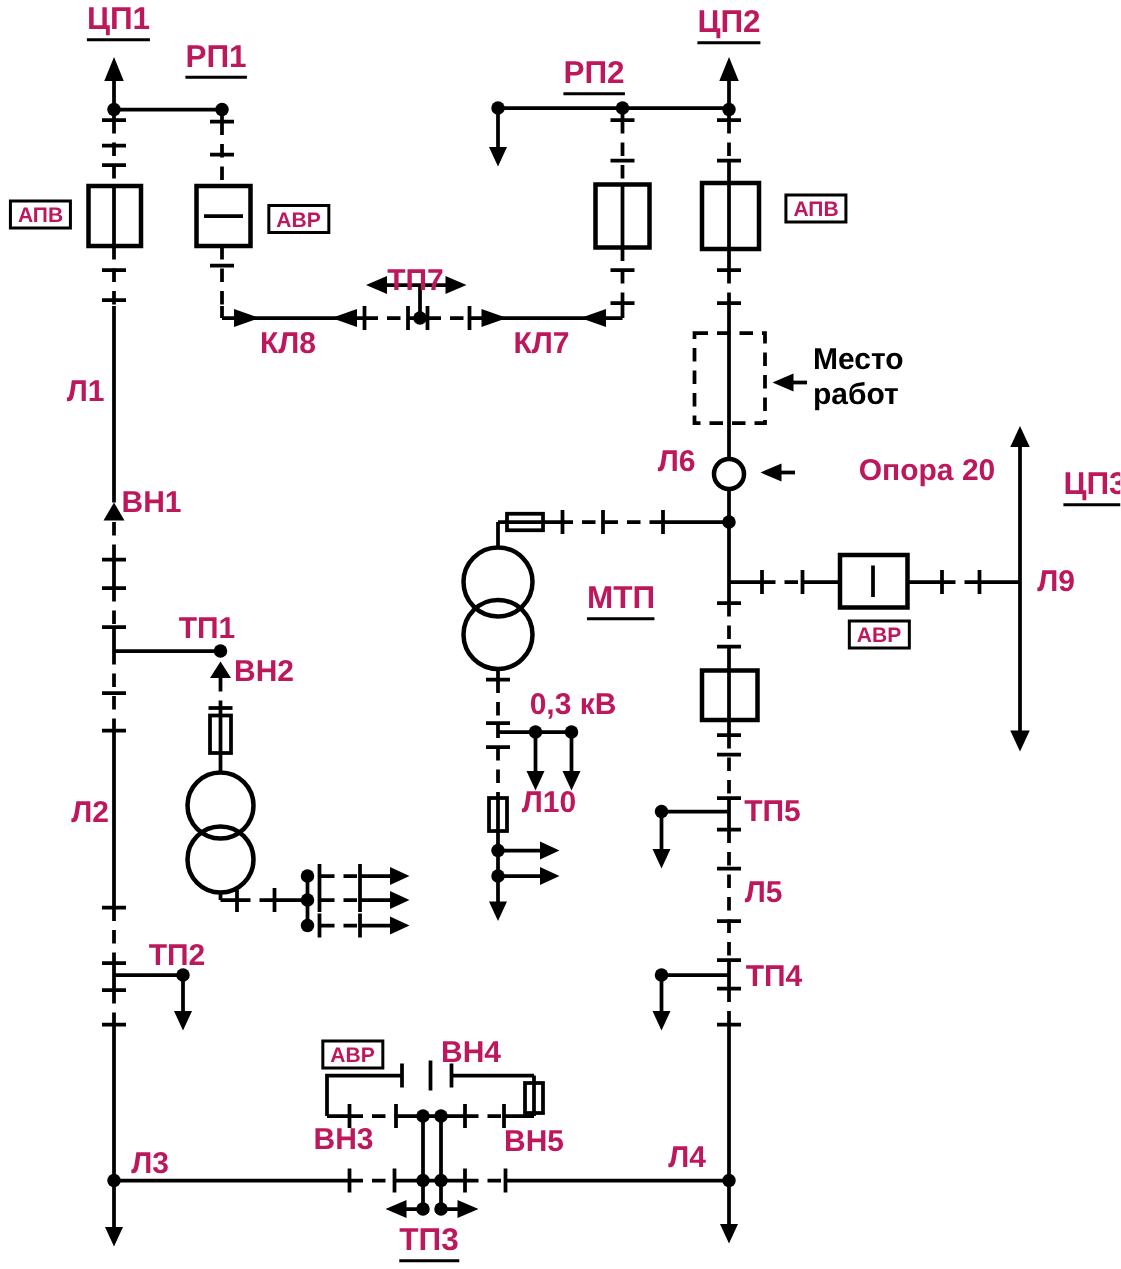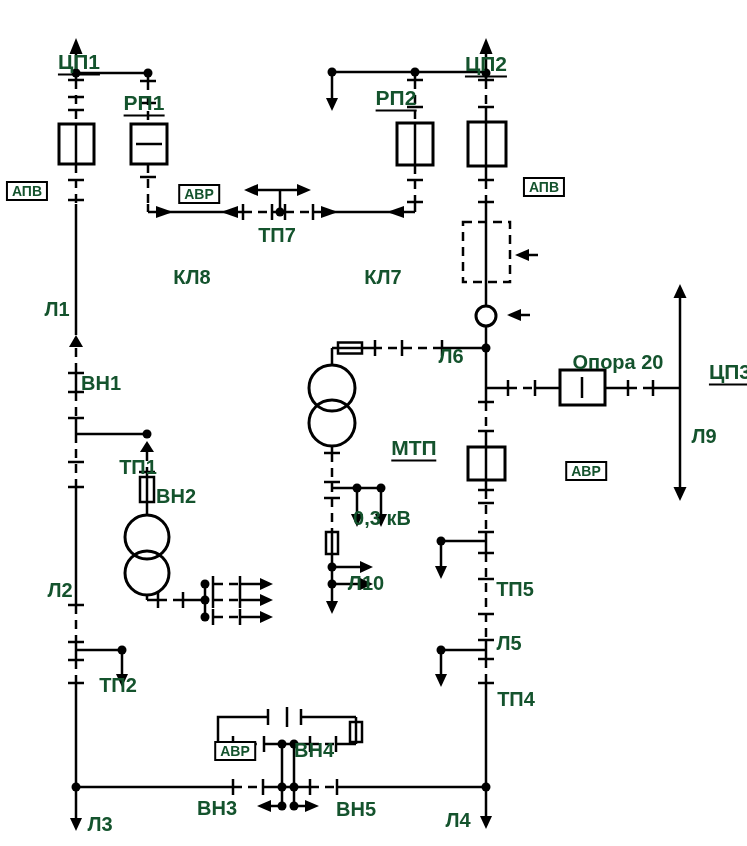--- a/index.html
+++ b/index.html
@@ -1,20 +1,20 @@
 <!DOCTYPE html>
 <html><head>
 <meta charset="utf-8">
 <style>
   html,body{margin:0;padding:0;background:#ffffff;}
   .stage{position:relative;width:747px;height:846px;background:#fff;overflow:hidden;
          font-family:"Liberation Sans","DejaVu Sans",sans-serif;}
   .stage svg{position:absolute;left:0;top:0;}
   .lbl{position:absolute;transform:translate(-50%,-50%);font-weight:bold;font-size:20px;
-       color:#14532d;white-space:nowrap;line-height:1;margin-top:48px;}
+       color:#be185d;white-space:nowrap;line-height:1;}
   .hdr{font-size:21px;border-bottom:2.5px solid #000;padding-bottom:2px;}
   .boxed{font-size:14px;border:2px solid #000;padding:1px 4px;background:#fff;}
   .wsite{position:absolute;font-weight:bold;font-size:20px;color:#000;line-height:23px;
          white-space:nowrap;}
   
   .ln{stroke:#000;stroke-width:2.5;fill:none;}
   .dsh{stroke:#000;stroke-width:2.5;fill:none;stroke-dasharray:9 6;}
   .tk{stroke:#000;stroke-width:2.5;fill:none;}
   .bx{fill:#fff;stroke:#000;stroke-width:3;}
   .fz{fill:#fff;stroke:#000;stroke-width:2.5;}
@@ -222,21 +222,21 @@
     <circle class="dt" cx="294" cy="787" r="4.5"></circle>
     <circle class="dt" cx="282" cy="806" r="4.5"></circle>
     <circle class="dt" cx="294" cy="806" r="4.5"></circle>
     <path class="ln" d="M282 806H270 M294 806H306"></path>
     <path class="ar" d="M271 800 L271 812 L257 806 Z"></path>
     <path class="ar" d="M305 800 L305 812 L319 806 Z"></path>
   </g>
 </svg>
 
   <div class="lbl hdr" style="left:79px;top:15px">ЦП1</div>
-  <div class="lbl hdr" style="left:144px;top:56px">РП1</div>
+  <div class="lbl hdr" style="left:144px;top:40px">РП1</div>
   <div class="lbl hdr" style="left:396px;top:51px">РП2</div>
   <div class="lbl hdr" style="left:486px;top:17px">ЦП2</div>
   <div class="lbl hdr" style="left:730px;top:325px">ЦП3</div>
   <div class="lbl hdr" style="left:414px;top:401px">МТП</div>
   <div class="lbl hdr" style="left:286px;top:829px">ТП3</div>
 
   <div class="lbl boxed" style="left:27px;top:143px">АПВ</div>
   <div class="lbl boxed" style="left:544px;top:139px">АПВ</div>
   <div class="lbl boxed" style="left:199px;top:146px">АВР</div>
   <div class="lbl boxed" style="left:586px;top:423px">АВР</div>
@@ -245,31 +245,35 @@
   <div class="lbl" style="left:57px;top:261px">Л1</div>
   <div class="lbl" style="left:60px;top:542px">Л2</div>
   <div class="lbl" style="left:100px;top:776px">Л3</div>
   <div class="lbl" style="left:458px;top:772px">Л4</div>
   <div class="lbl" style="left:509px;top:595px">Л5</div>
   <div class="lbl" style="left:451px;top:308px">Л6</div>
   <div class="lbl" style="left:704px;top:388px">Л9</div>
   <div class="lbl" style="left:366px;top:535px">Л10</div>
 
   <div class="lbl" style="left:192px;top:229px">КЛ8</div>
-  <div class="lbl" style="left:383px;top:229px">КЛ7</div>
+  <div class="lbl" style="left:361px;top:229px">КЛ7</div>
 
   <div class="lbl" style="left:138px;top:419px">ТП1</div>
   <div class="lbl" style="left:118px;top:637px">ТП2</div>
   <div class="lbl" style="left:516px;top:651px">ТП4</div>
   <div class="lbl" style="left:515px;top:541px">ТП5</div>
   <div class="lbl" style="left:277px;top:187px">ТП7</div>
 
   <div class="lbl" style="left:101px;top:335px">ВН1</div>
   <div class="lbl" style="left:176px;top:448px">ВН2</div>
-  <div class="lbl" style="left:217px;top:760px">ВН3</div>
+  <div class="lbl" style="left:229px;top:760px">ВН3</div>
   <div class="lbl" style="left:314px;top:702px">ВН4</div>
   <div class="lbl" style="left:356px;top:761px">ВН5</div>
 
   <div class="lbl" style="left:382px;top:470px">0,3 кВ</div>
   <div class="lbl" style="left:618px;top:314px">Опора 20</div>
 
+  <div class="wsite" style="left:542px;top:229px">
+    <div>Место</div>
+    <div>работ</div>
+  </div>
 
 </div>
 
 </body></html>

